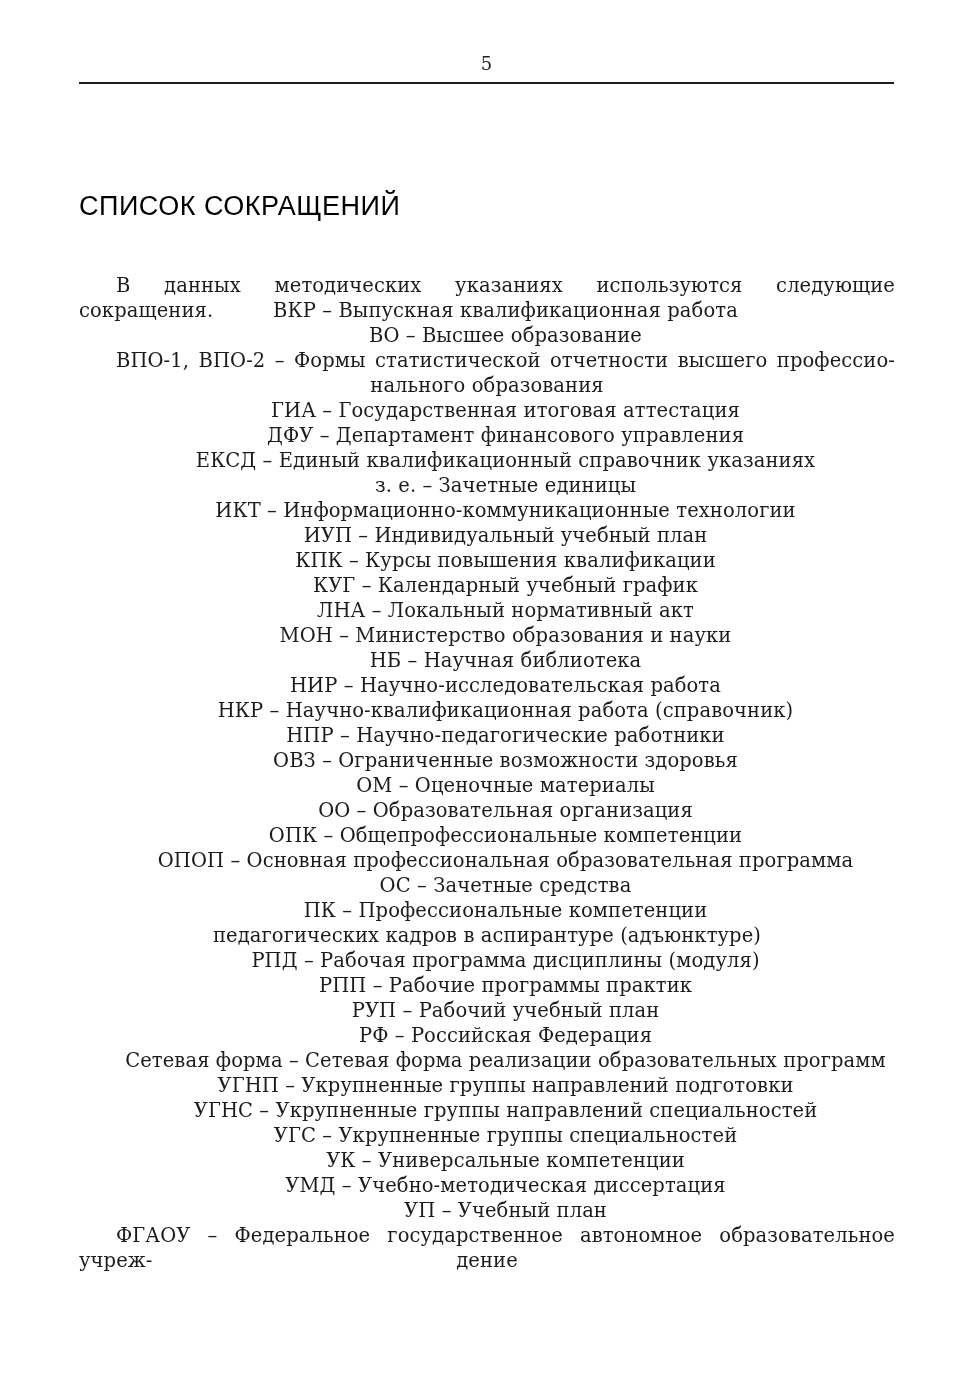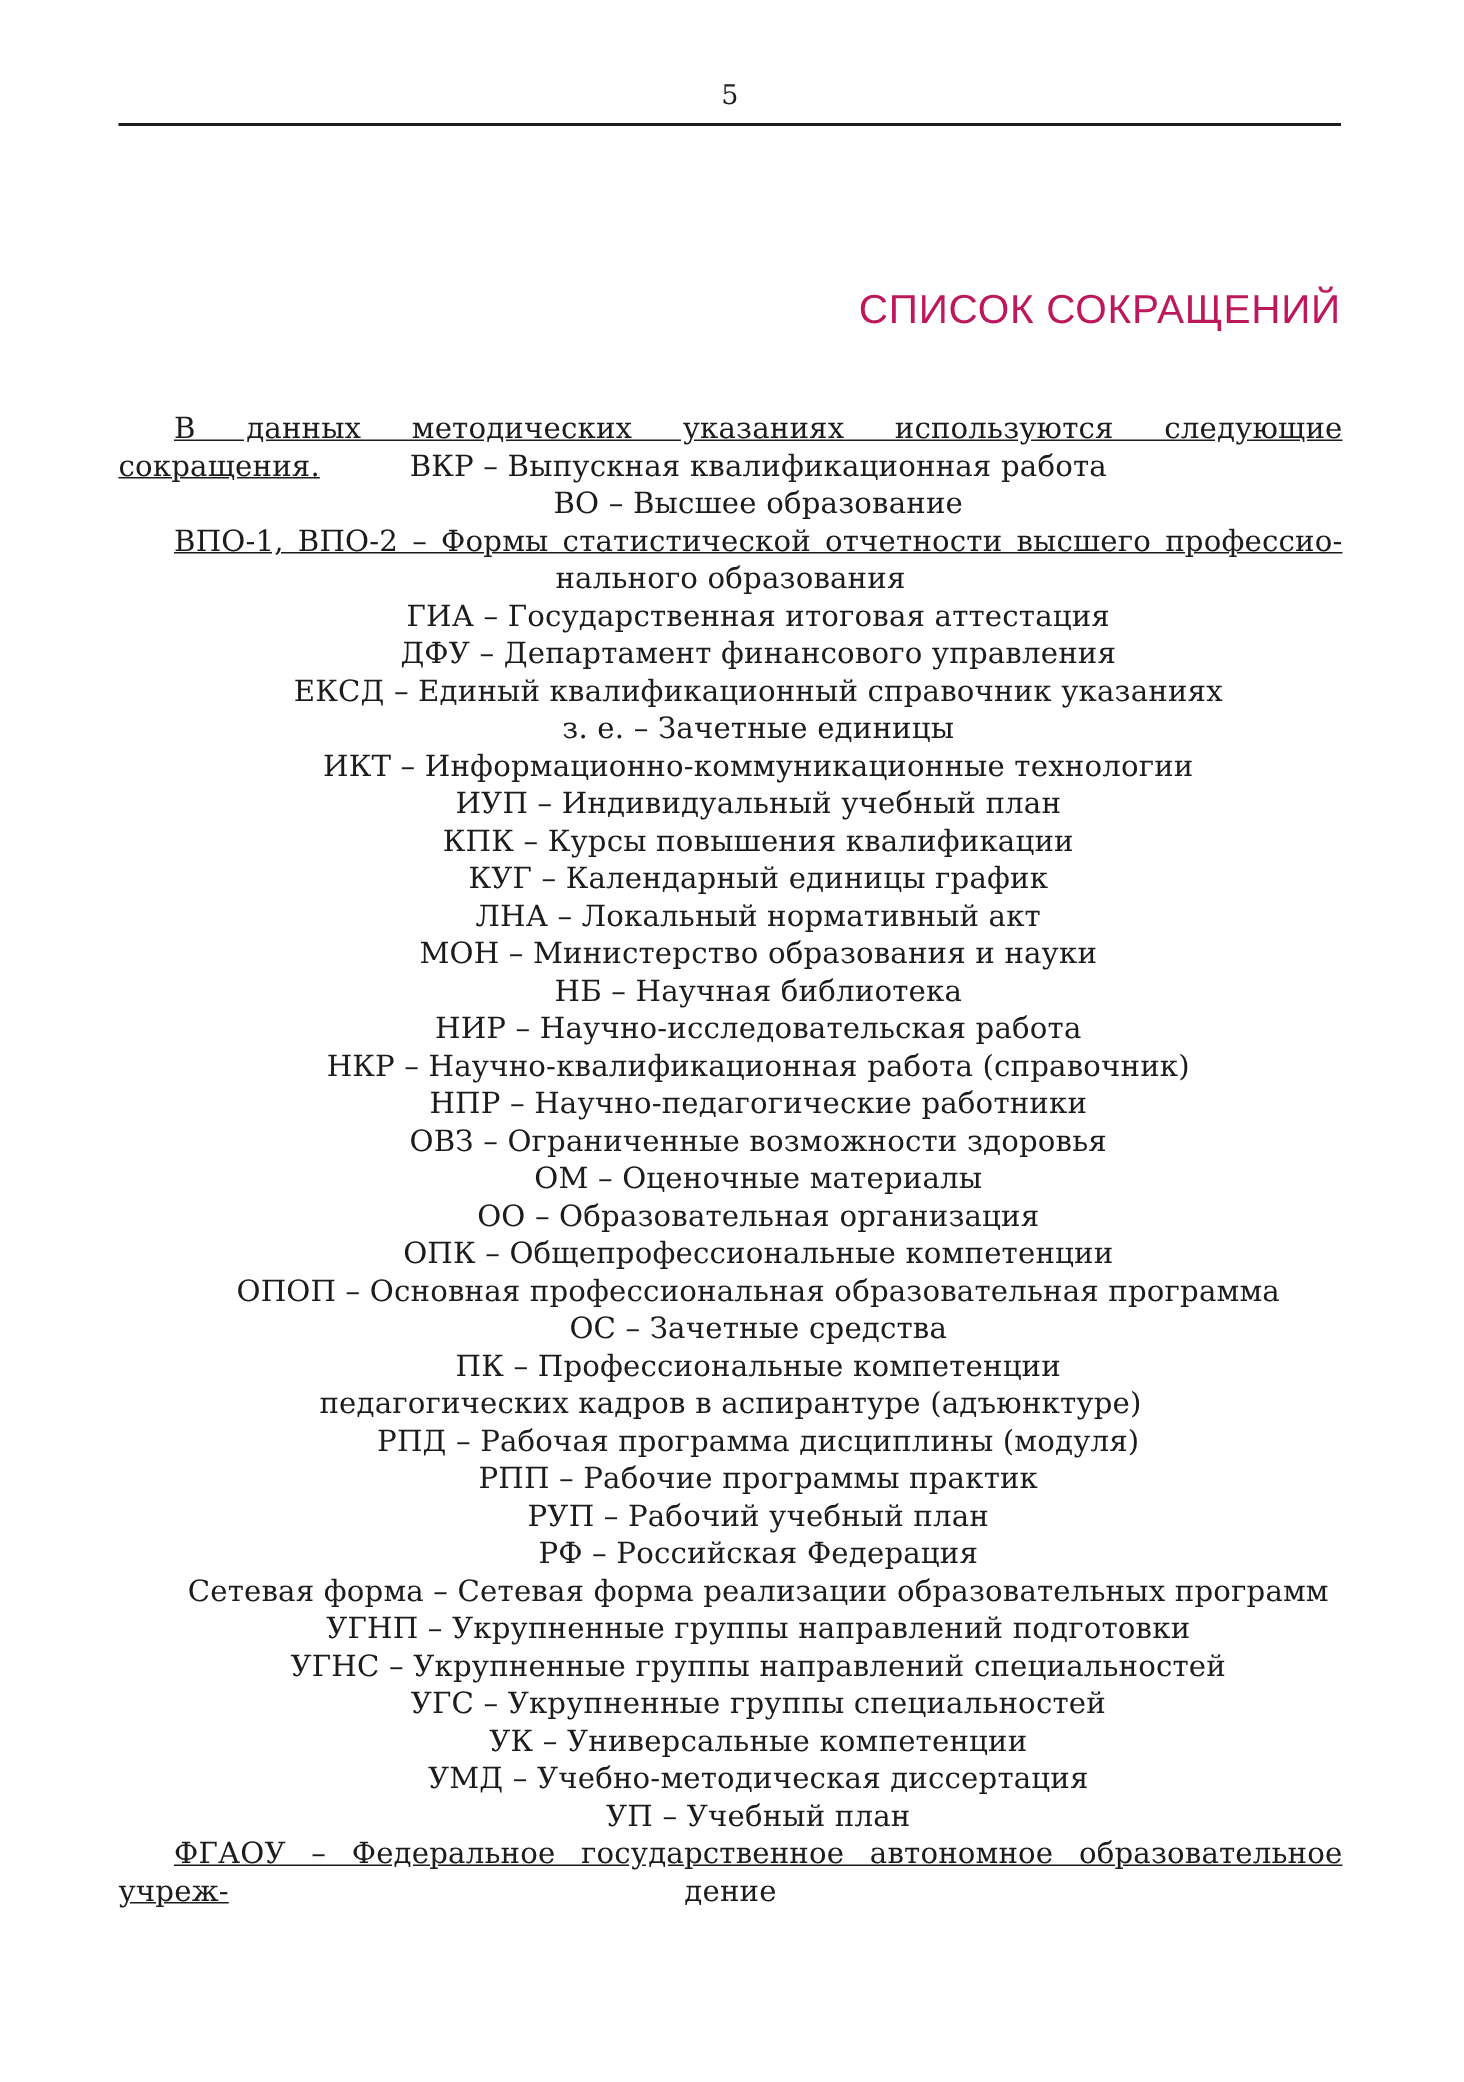--- a/index.html
+++ b/index.html
@@ -24,46 +24,45 @@
   }
   .header-rule {
     position: absolute;
     top: 82px; left: 79px;
     width: 815px; height: 2px;
     background: #1d1d1d;
   }
   .page-title {
     position: absolute;
     top: 191px; left: 79px; width: 815px;
-    text-align: right;
+    text-align: left;
     font-family: "Liberation Sans", "DejaVu Sans", sans-serif;
     font-weight: 400;
     font-size: 27px;
     letter-spacing: 0.5px;
-    color: #be185d;
+    color: #000000;
   }
   .text-block {
     position: absolute;
     top: 273px; left: 79px;
     width: 816px;
   }
   .line {
     font-size: 19.5px;
     line-height: 25px;
     height: 25px;
     letter-spacing: 0.1px;
     white-space: pre;          
     text-align: center;
   }
   .line.indent { text-indent: 37px; }
   .line.justify {
     white-space: normal;
     text-align: justify;
     text-align-last: justify;  
-    text-decoration: underline;
   }
 </style>
 </head>
 <body>
 
 <div class="page">
   <div class="page-number">5</div>
 
   <div class="header-rule"></div>
 
@@ -75,21 +74,21 @@
       <div class="line indent">ВО – Высшее образование</div>
       <div class="line indent justify">ВПО-1, ВПО-2 – Формы статистической отчетности высшего профессио-</div>
       <div class="line">нального образования</div>
       <div class="line indent">ГИА – Государственная итоговая аттестация</div>
       <div class="line indent">ДФУ – Департамент финансового управления</div>
       <div class="line indent">ЕКСД – Единый квалификационный справочник указаниях</div>
       <div class="line indent">з. е. – Зачетные единицы</div>
       <div class="line indent">ИКТ – Информационно-коммуникационные технологии</div>
       <div class="line indent">ИУП – Индивидуальный учебный план</div>
       <div class="line indent">КПК – Курсы повышения квалификации</div>
-      <div class="line indent">КУГ – Календарный единицы график</div>
+      <div class="line indent">КУГ – Календарный учебный график</div>
       <div class="line indent">ЛНА – Локальный нормативный акт</div>
       <div class="line indent">МОН – Министерство образования и науки</div>
       <div class="line indent">НБ – Научная библиотека</div>
       <div class="line indent">НИР – Научно-исследовательская работа</div>
       <div class="line indent">НКР – Научно-квалификационная работа (справочник)</div>
       <div class="line indent">НПР – Научно-педагогические работники</div>
       <div class="line indent">ОВЗ – Ограниченные возможности здоровья</div>
       <div class="line indent">ОМ – Оценочные материалы</div>
       <div class="line indent">ОО – Образовательная организация</div>
       <div class="line indent">ОПК – Общепрофессиональные компетенции</div>

